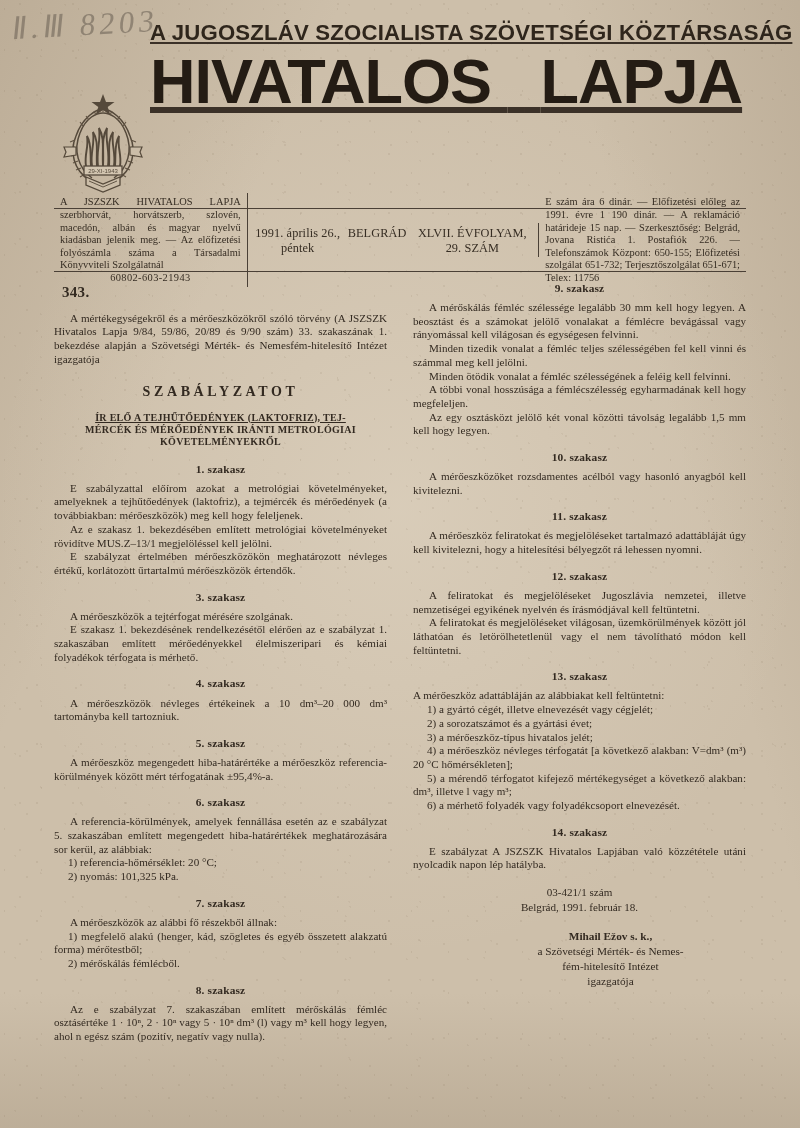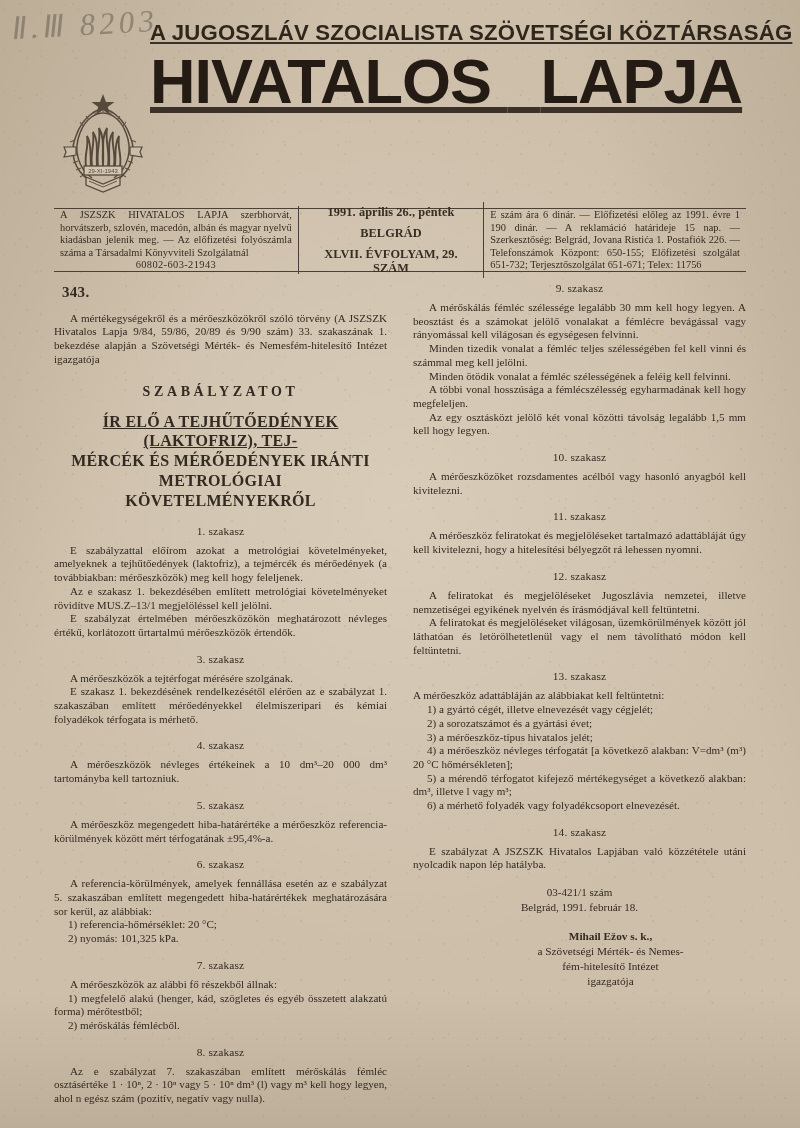--- a/index.html
+++ b/index.html
@@ -115,25 +115,25 @@
     line-height: 1.21;
     text-align: justify;
     color: #362d23;
   }
   .infocell.left   { width: 232px; border-right: 1.3px solid #4a4036; }
   .infocell.center {
     flex: 1 1 auto;
     text-align: center;
     border-right: 1.3px solid #4a4036;
     display: flex;
-    flex-direction: column;
+    flex-direction: row;
     justify-content: center;
     gap: 6px;
     font-size: 12.3px;
-    font-weight: 700;
+    font-weight: 400;
     letter-spacing: .1px;
   }
   .infocell.right  { width: 250px; }
   .infocell .acct  { display: block; text-align: center; letter-spacing: .4px; }
 
   
   .columns {
     display: flex;
     margin: 9px 54px 0 54px;
     gap: 0;
@@ -165,32 +165,33 @@
   .rules-title {
     text-align: center;
     font-weight: 700;
     font-size: 14px;
     letter-spacing: 3.6px;
     margin: 17px 0 11px 0;
   }
   .rules-sub {
     text-align: center;
     font-weight: 700;
-    font-size: 16px;
+    font-size: 10px;
     line-height: 1.24;
     letter-spacing: .3px;
     margin-bottom: 13px;
   }
   .rules-sub .u { text-decoration: underline; }
 
   .szakasz {
     text-align: center;
     font-size: 11.4px;
     margin: 12px 0 6px 0;
     letter-spacing: .15px;
+    font-weight: bold;
   }
   .szakasz:first-child { margin-top: 0; }
 
   
   .closing-num {
     text-align: center;
     margin: 13px 0 0 0;
     font-size: 11.1px;
     line-height: 1.3;
   }

